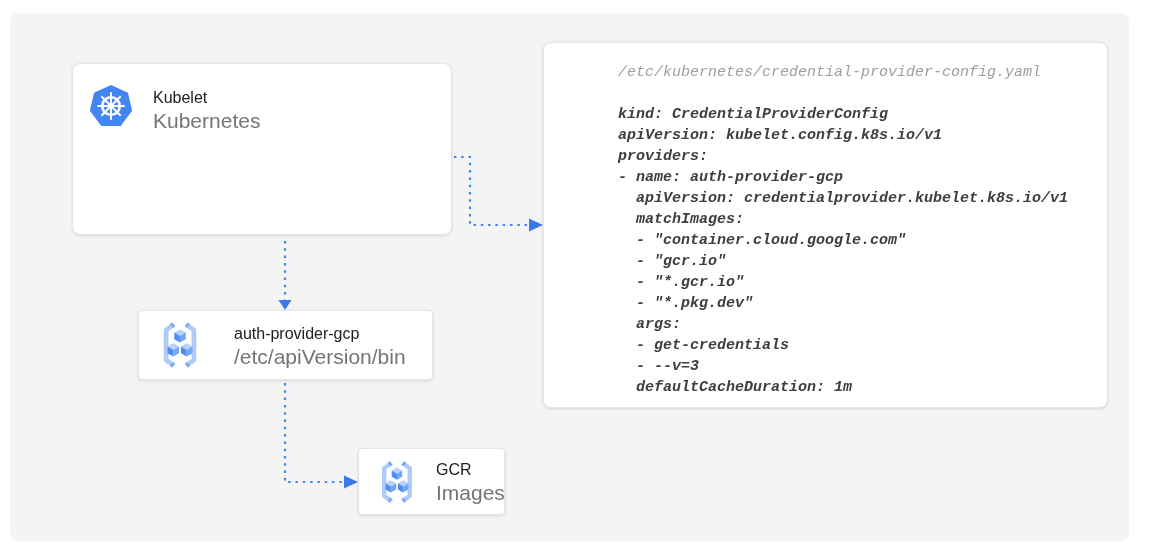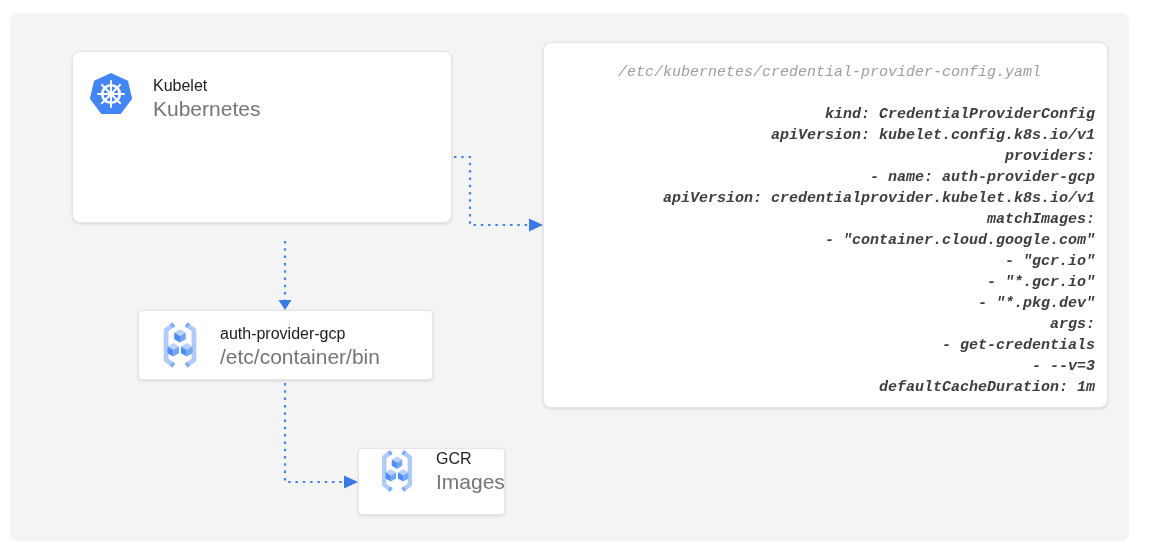--- a/index.html
+++ b/index.html
@@ -24,26 +24,26 @@
     width: 1119px; height: 528px;
     pointer-events: none;
   }
   .card {
     position: absolute;
     background: #ffffff;
     border: 1px solid #e4e5e7;
     box-shadow: 0 1px 3px rgba(0,0,0,0.12);
     box-sizing: border-box;
   }
-  .card-kubelet { left: 62px; top: 38px; width: 380px; height: 172px; border-radius: 8px; }
+  .card-kubelet { left: 62px; top: 50px; width: 380px; height: 172px; border-radius: 8px; }
   .card-config  { left: 533px; top: 29px; width: 565px; height: 366px; border-radius: 8px; }
   .card-auth    { left: 128px; top: 297px; width: 295px; height: 70px; border-radius: 4px;
-                  display: flex; align-items: center; padding-left: 17px; gap: 16px; }
+                  display: flex; align-items: center; padding-left: 17px; gap: 30px; }
   .card-gcr     { left: 348px; top: 435px; width: 147px; height: 67px; border-radius: 4px;
-                  display: flex; padding-left: 16px; gap: 17px; }
+                  display: flex; align-items: center; padding-left: 16px; gap: 17px; }
 
   .node-icon { flex: 0 0 auto; line-height: 0; }
   .kubelet-icon-pos { position: absolute; left: 16px; top: 20px; }
   .kubelet-text { position: absolute; left: 80px; top: 24px; }
   .node-title { font-size: 16px; color: #212121; line-height: 20px; }
   .node-subtitle { font-size: 21px; color: #757575; line-height: 20px; margin-top: 3px; }
   .kubelet-flags {
     position: absolute; left: 80px; top: 84px;
     font-size: 15px; color: #757575; line-height: 23px;
     white-space: nowrap;
@@ -55,21 +55,21 @@
     font-family: "Liberation Mono", "DejaVu Sans Mono", monospace;
     font-style: italic; font-weight: 400;
     font-size: 15px; line-height: 21px;
     color: #9aa0a6; white-space: pre;
   }
   .code-body {
     margin: 0;
     font-family: "Liberation Mono", "DejaVu Sans Mono", monospace;
     font-style: italic; font-weight: 700;
     font-size: 15px; line-height: 21px;
-    color: #3c4043; white-space: pre; text-align: right;
+    color: #3c4043; white-space: pre;
   }
 </style>
 </head>
 <body>
 
 <div class="stage">
   <div class="panel">
 
     <svg class="connectors" viewBox="0 0 1119 528" xmlns="http://www.w3.org/2000/svg">
 
@@ -150,21 +150,21 @@
             <polygon points="24,53 36,60 36,74 24,67" fill="#4f8df6"></polygon>
             <polygon points="48,53 36,60 36,74 48,67" fill="#74a6f8"></polygon>
             <polygon points="64,46 76,53 64,60 52,53" fill="#b8d2fc"></polygon>
             <polygon points="52,53 64,60 64,74 52,67" fill="#4f8df6"></polygon>
             <polygon points="76,53 64,60 64,74 76,67" fill="#74a6f8"></polygon>
           </g>
         </svg>
       </div>
       <div>
         <div class="node-title">auth-provider-gcp</div>
-        <div class="node-subtitle">/etc/container/bin</div>
+        <div class="node-subtitle">/etc/apiVersion/bin</div>
       </div>
     </div>
 
     <div class="card card-gcr">
       <div class="node-icon">
         <svg width="44" height="44" viewBox="0 0 100 100" xmlns="http://www.w3.org/2000/svg">
           <g stroke="#aecbfa" stroke-width="10" fill="none" stroke-linejoin="round">
             <path d="M37 7 L21 19 L21 81 L37 93"></path>
             <path d="M63 7 L79 19 L79 81 L63 93"></path>
           </g>

